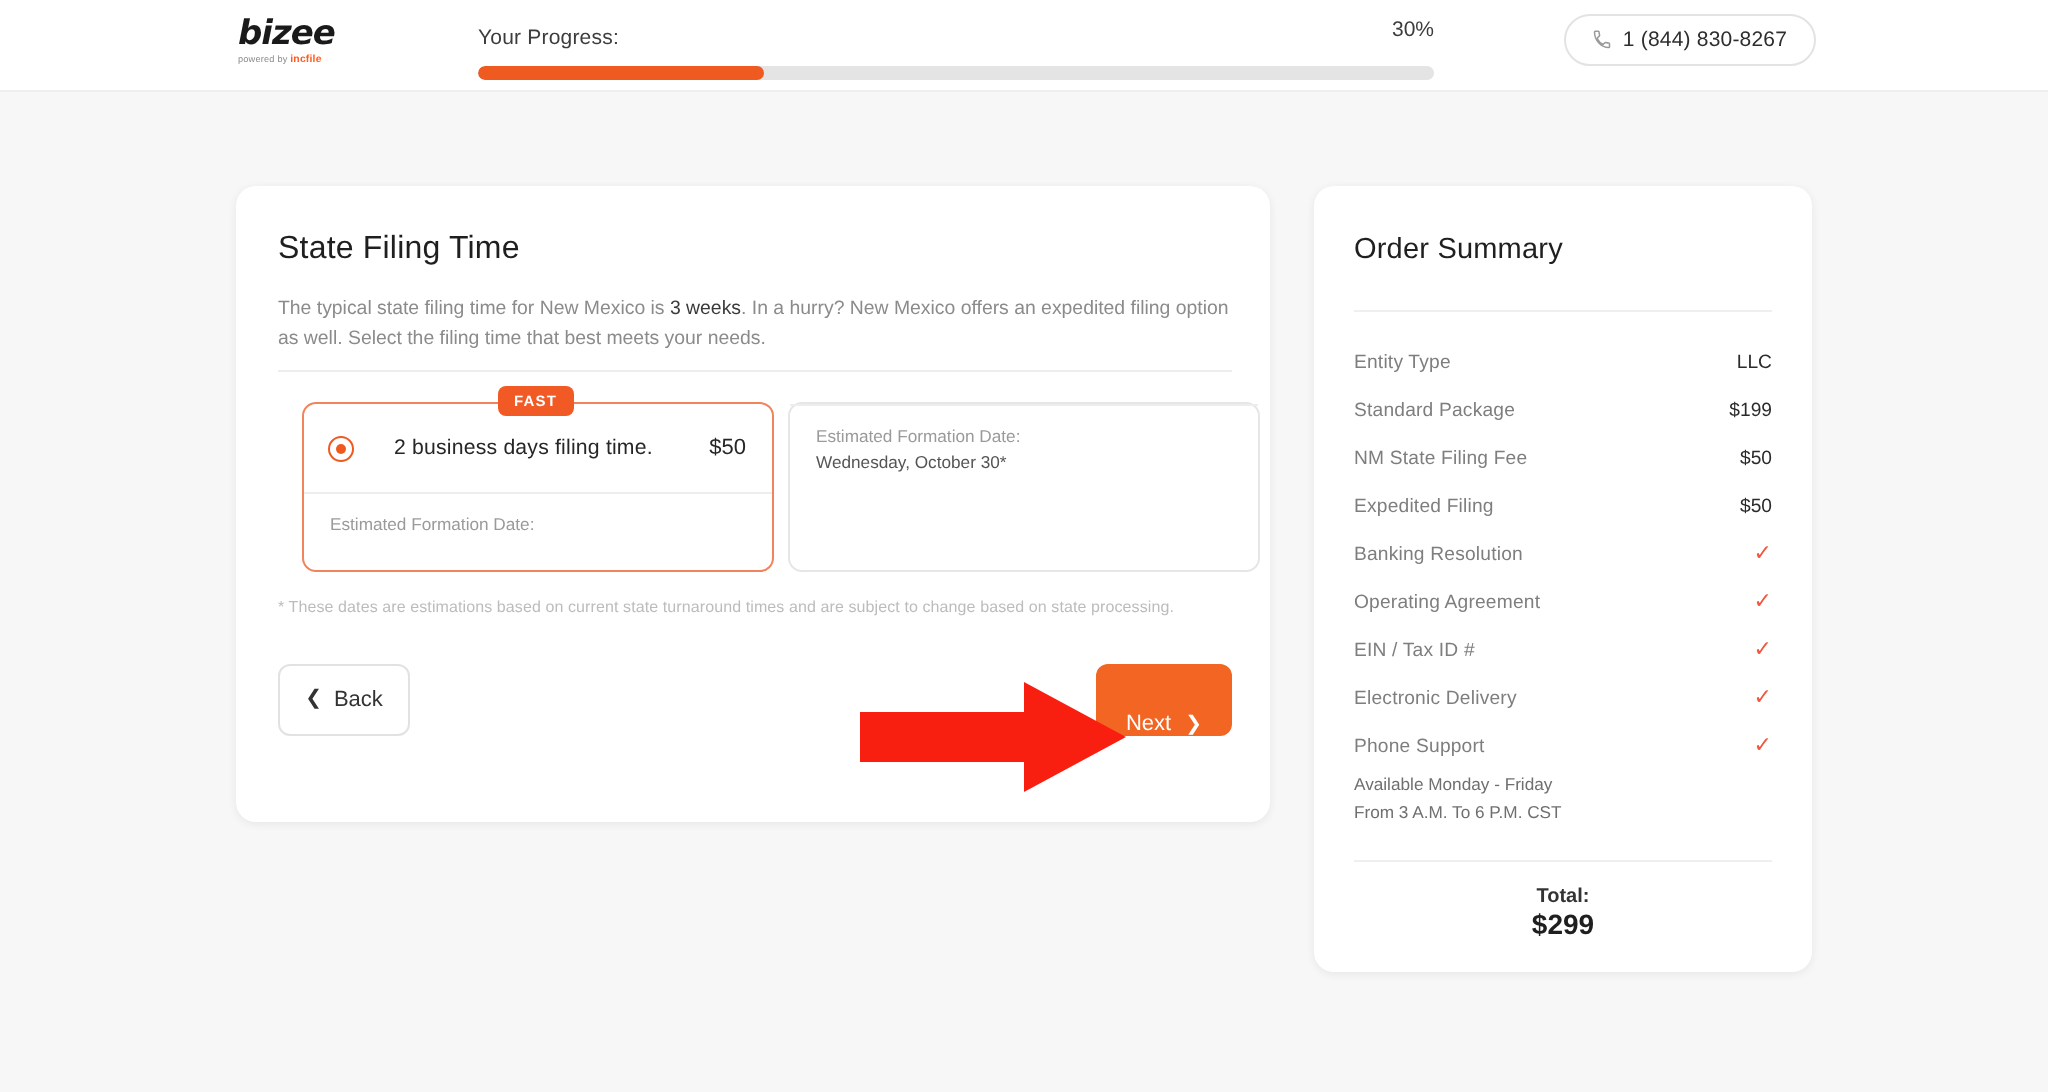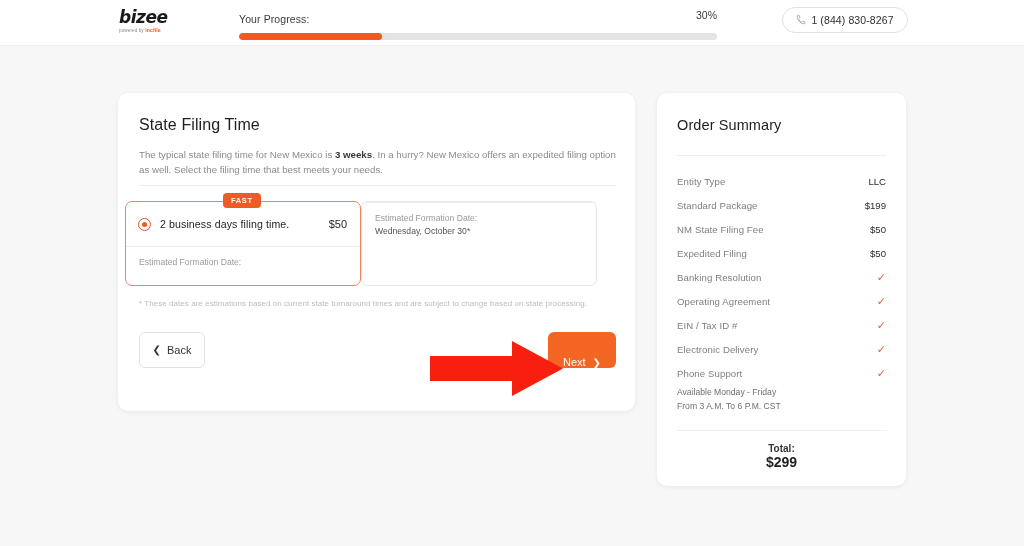--- a/index.html
+++ b/index.html
@@ -58,28 +58,28 @@
     box-shadow: 0 1px 5px rgba(0,0,0,.07);
   }
   .card-title {
     position: absolute; left: 21px; top: 23px;
     font-size: 16px; color: #1f1f1f; letter-spacing: .1px;
   }
   .card-desc {
     position: absolute; left: 21px; top: 54px; width: 480px;
     font-size: 9.7px; line-height: 15px; color: #8b8b8b;
   }
-  .card-desc b { color: #3a3a3a; font-weight: bold; margin-top: 18px; }
+  .card-desc b { color: #3a3a3a; font-weight: normal; margin-top: 18px; }
   .divider {
     position: absolute; left: 21px; top: 92px;
     width: 477px; height: 1px; background: #ededed;
   }
 
   
-  .options { position: absolute; left: 7px; top: 108px; display: flex; }
+  .options { position: absolute; left: 33px; top: 108px; display: flex; gap: 7px; }
   .opt {
     width: 236px; height: 85px;
     border: 1px solid #e6e6e6; border-radius: 7px;
     background: #fff; position: relative;
   }
   .opt.selected { border: 1.5px solid #f2845c; }
   .fast-badge {
     position: absolute; left: 97px; top: -9px;
     background: #f15a24; color: #fff;
     font-size: 7.5px; font-weight: bold; letter-spacing: .6px;
@@ -92,21 +92,21 @@
   .radio {
     width: 13px; height: 13px; border-radius: 50%;
     border: 1.5px solid #dcdcdc; background: #fff;
     flex: 0 0 auto; margin-right: 9px; position: relative;
   }
   .radio.on { border-color: #ef5a21; }
   .radio.on::after {
     content: ""; position: absolute; left: 3px; top: 3px;
     width: 5px; height: 5px; border-radius: 50%; background: #ef5a21;
   }
-  .opt-label { font-size: 10.6px; color: #262626; letter-spacing: .1px; }
+  .opt-label { font-size: 10.6px; color: #262626; letter-spacing: .1px; margin-left: 11px; }
   .opt-price {
     margin-left: auto; font-size: 11px; color: #262626; font-weight: normal;
   }
   .opt-sep { height: 1px; background: #ededed; margin: 0 0; }
   .opt-body { padding: 9px 13px 0 13px; }
   .opt-body-line { font-size: 8.6px; line-height: 13px; color: #9a9a9a; }
   .opt-body-line.accent { color: #ef6a3d; }
   .opt-body-line.dark { color: #555555; }
 
   .footnote {

